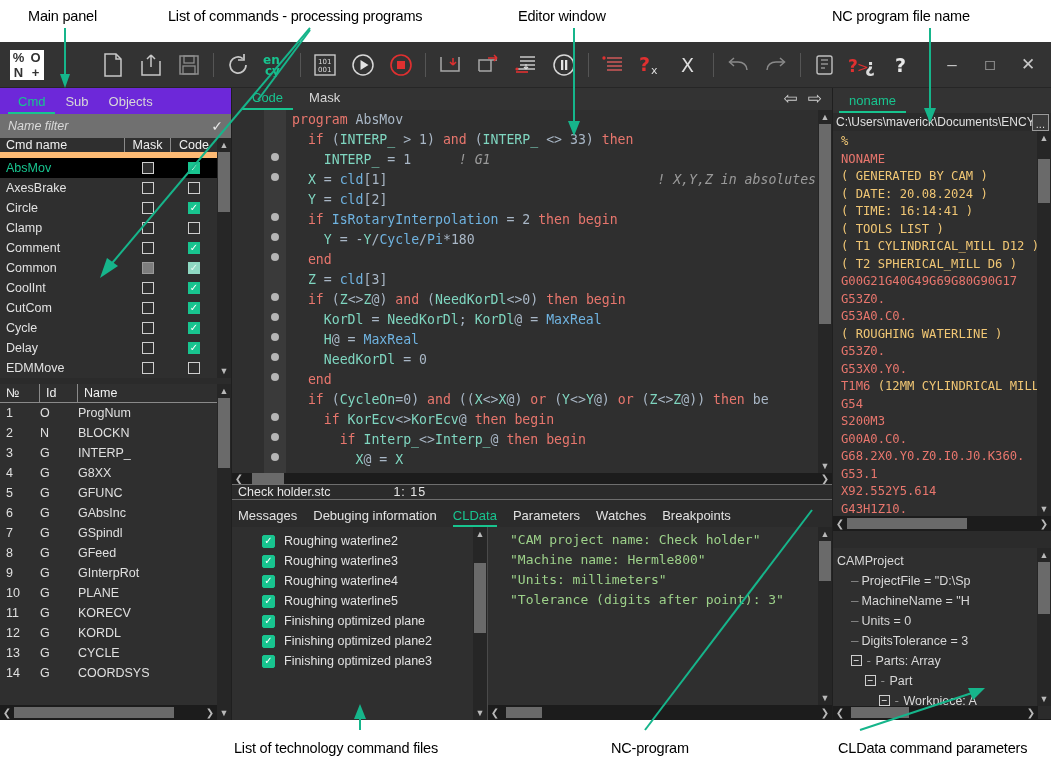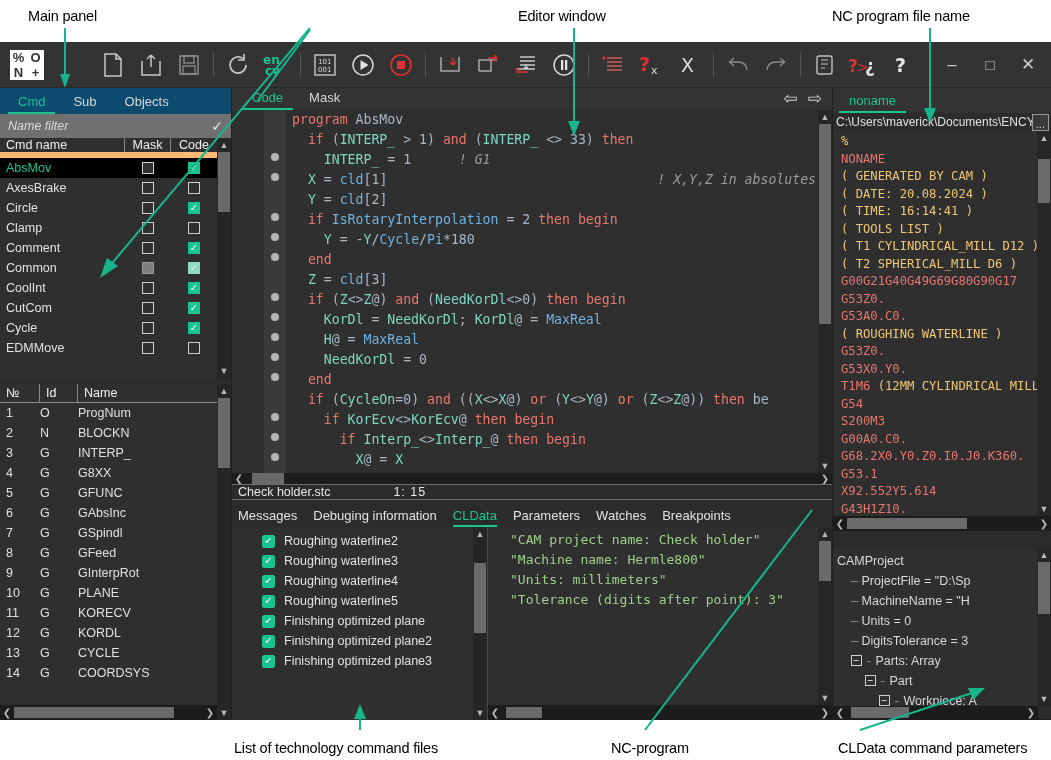--- a/index.html
+++ b/index.html
@@ -55,21 +55,21 @@
     text-align:center;
   }
   .logo span { display:block; }
   .logo .w { background:#ffffff; color:#333; }
 
   
   #bodyrow { display:flex; height: calc(678px - 46px); }
 
   
   #leftcol { width: 232px; flex:none; background:#2b2b2b; display:flex; flex-direction:column; border-right:1px solid #1f1f1f;}
-  .tabbar { height: 26px; background:#0c4a6e; display:flex; align-items:flex-end; padding-left:8px; gap:8px; }
+  .tabbar { height: 26px; background:#6d28d9; display:flex; align-items:flex-end; padding-left:8px; gap:0; }
   .tab {
     padding: 2px 10px 3px 10px; font-size: 13px; color:#d8d8d8;
     border-bottom: 2px solid transparent;
   }
   .tab.active { color:#18c48f; border-bottom-color:#18c48f; }
   .filterbar {
     height: 22px; background:#707070; color:#d9d9d9;
     display:flex; align-items:center; padding:12px 8px;
     font-style: italic; font-size:12.5px; justify-content:space-between;
   }
@@ -194,20 +194,21 @@
     margin-right:3px; flex:none;
   }
   .corner { width:13px; height:13px; background:#2b2b2b; }
 </style>
 </head>
 <body>
 
 <div id="root">
 
   <div class="anno" style="left:28px;  top:8px;">Main panel</div>
+  <div class="anno" style="left:168px; top:8px;">List of commands - processing programs</div>
   <div class="anno" style="left:518px; top:8px;">Editor window</div>
   <div class="anno" style="left:832px; top:8px;">NC program file name</div>
   <div class="anno" style="left:234px; top:740px;">List of technology command files</div>
   <div class="anno" style="left:611px; top:740px;">NC-program</div>
   <div class="anno" style="left:838px; top:740px;">CLData command parameters</div>
 
   <div id="app">
 
     <div id="toolbar">
       <div class="logo">
@@ -445,20 +446,29 @@
                   <div class="cname">CutCom</div>
                   <div class="cchk">
                     <div class="cb"></div>
                   </div>
                   <div class="cchk">
                     <div class="cb on"></div>
                   </div>
                 </div>
                 <div class="grow">
                   <div class="cname">Cycle</div>
+                  <div class="cchk">
+                    <div class="cb"></div>
+                  </div>
+                  <div class="cchk">
+                    <div class="cb on"></div>
+                  </div>
+                </div>
+                <div class="grow">
+                  <div class="cname">Delay</div>
                   <div class="cchk">
                     <div class="cb"></div>
                   </div>
                   <div class="cchk">
                     <div class="cb on"></div>
                   </div>
                 </div>
                 <div class="grow">
                   <div class="cname">EDMMove</div>
                   <div class="cchk">

